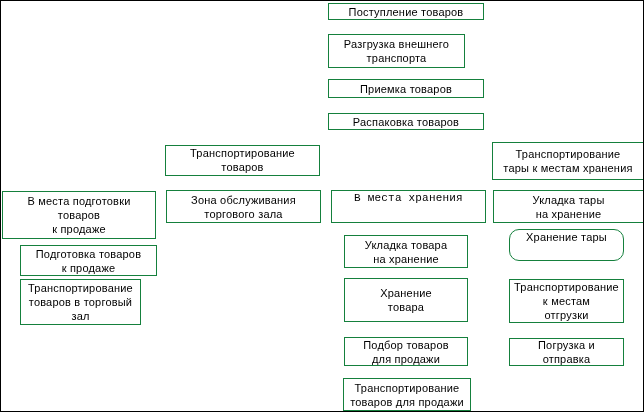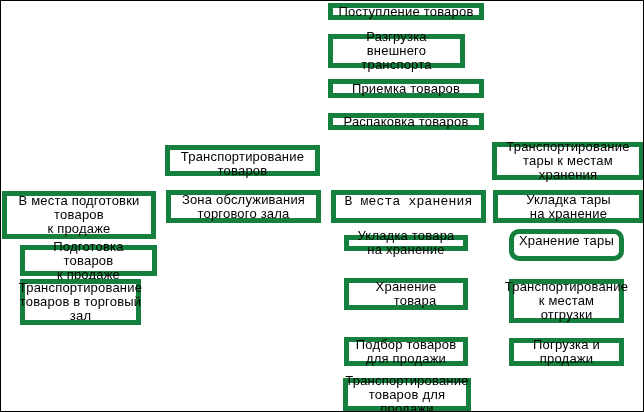--- a/index.html
+++ b/index.html
@@ -13,27 +13,27 @@
     height: 412px;
     background: #ffffff;
     border: 1px solid #000000;
     box-sizing: border-box;
     font-family: "Liberation Sans", sans-serif;
     overflow: hidden;
   }
   .box {
     position: absolute;
     background: #ffffff;
-    border: 5px solid #15803d;
+    border: 1px solid #15803d;
     box-sizing: border-box;
     display: flex;
     align-items: center;
     justify-content: center;
     text-align: center;
-    font-size: 13px;
+    font-size: 11px;
     line-height: 14px;
     letter-spacing: 0.2px;
     color: #000000;
     white-space: pre-line;
     padding: 0 2px;
   }
   .box.top {
     align-items: flex-start;
   }
   
@@ -42,22 +42,22 @@
   .b2  { left: 327px; top: 78px;  width: 156px; height: 19px; }
   .b3  { left: 327px; top: 112px; width: 156px; height: 17px; }
   .b4  { left: 164px; top: 144px; width: 155px; height: 31px; }
   .b5  { left: 491px; top: 141px; width: 152px; height: 38px; }
   .b6  { left: 1px;   top: 190px; width: 154px; height: 48px; }
   .b7  { left: 165px; top: 189px; width: 155px; height: 33px; }
   .b8  { left: 330px; top: 189px; width: 155px; height: 33px; font-family: Liberation Mono, monospace; }
   .b9  { left: 492px; top: 189px; width: 151px; height: 33px; }
   .b10 { left: 19px;  top: 244px; width: 137px; height: 31px; }
   .b11 { left: 19px;  top: 278px; width: 121px; height: 46px; }
-  .b12 { left: 343px; top: 234px; width: 124px; height: 16px; }
-  .b13 { left: 343px; top: 277px; width: 124px; height: 32px; text-align: right; }
+  .b12 { left: 343px; top: 234px; width: 124px; height: 33px; }
+  .b13 { left: 343px; top: 277px; width: 124px; height: 44px; }
   .b14 { left: 343px; top: 336px; width: 124px; height: 29px; }
   .b15 { left: 342px; top: 377px; width: 128px; height: 33px; }
   .b16 { left: 508px; top: 228px; width: 115px; height: 32px; border-radius: 10px; }
   .b17 { left: 508px; top: 278px; width: 115px; height: 44px; }
   .b18 { left: 508px; top: 337px; width: 115px; height: 28px; }
 </style>
 </head>
 <body>
 
 <div class="stage">
@@ -87,14 +87,14 @@
 товара</div>
   <div class="box b14">Подбор товаров
 для продажи</div>
   <div class="box b15">Транспортирование
 товаров для продажи</div>
   <div class="box b16 top">Хранение тары</div>
   <div class="box b17">Транспортирование
 к местам
 отгрузки</div>
   <div class="box b18">Погрузка и
-продажи</div>
+отправка</div>
 </div>
 
 </body></html>

